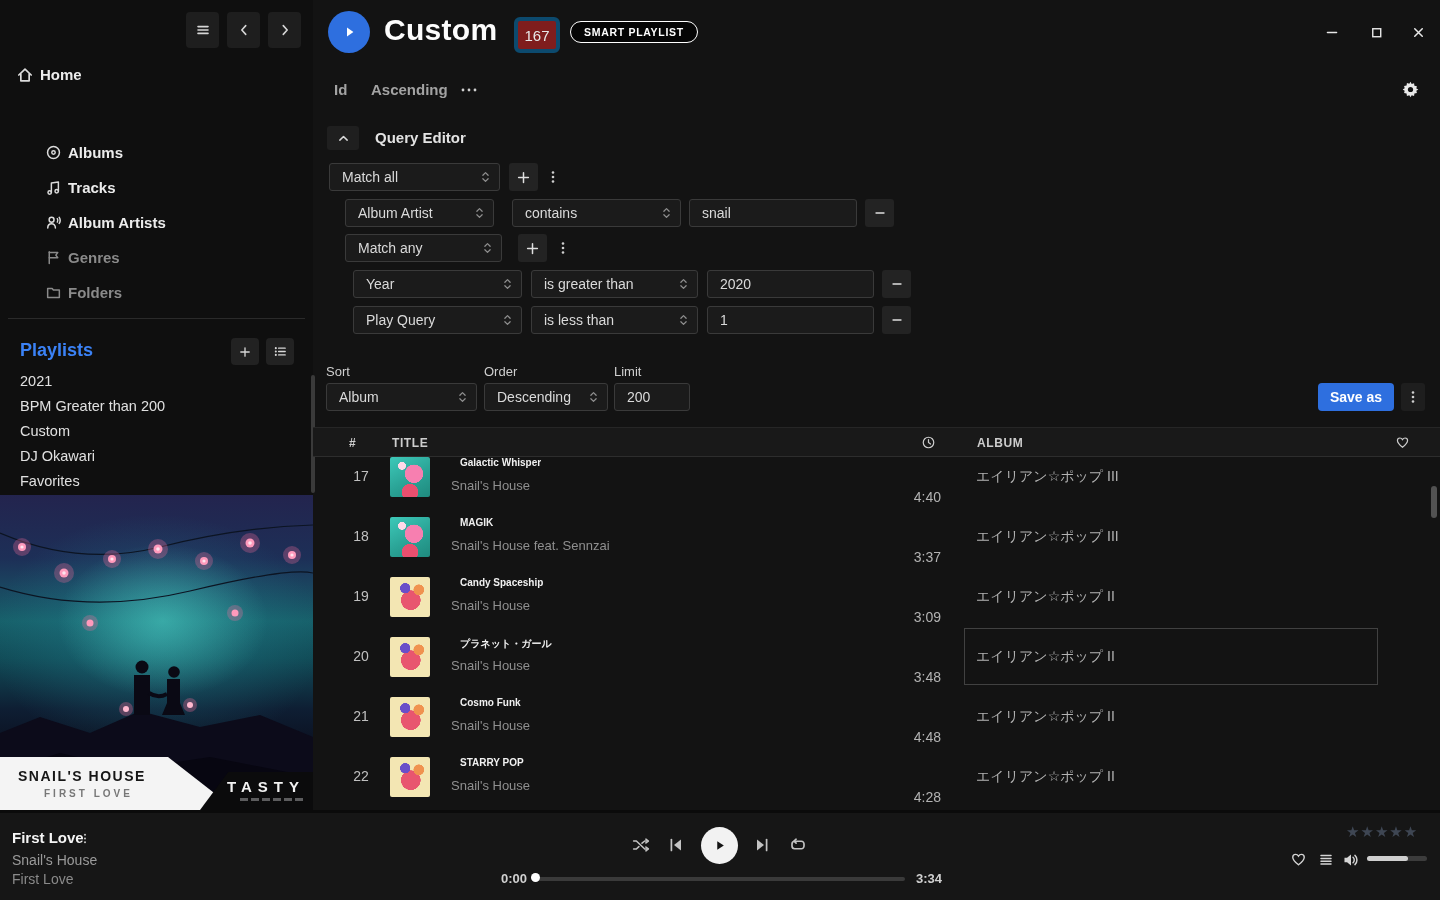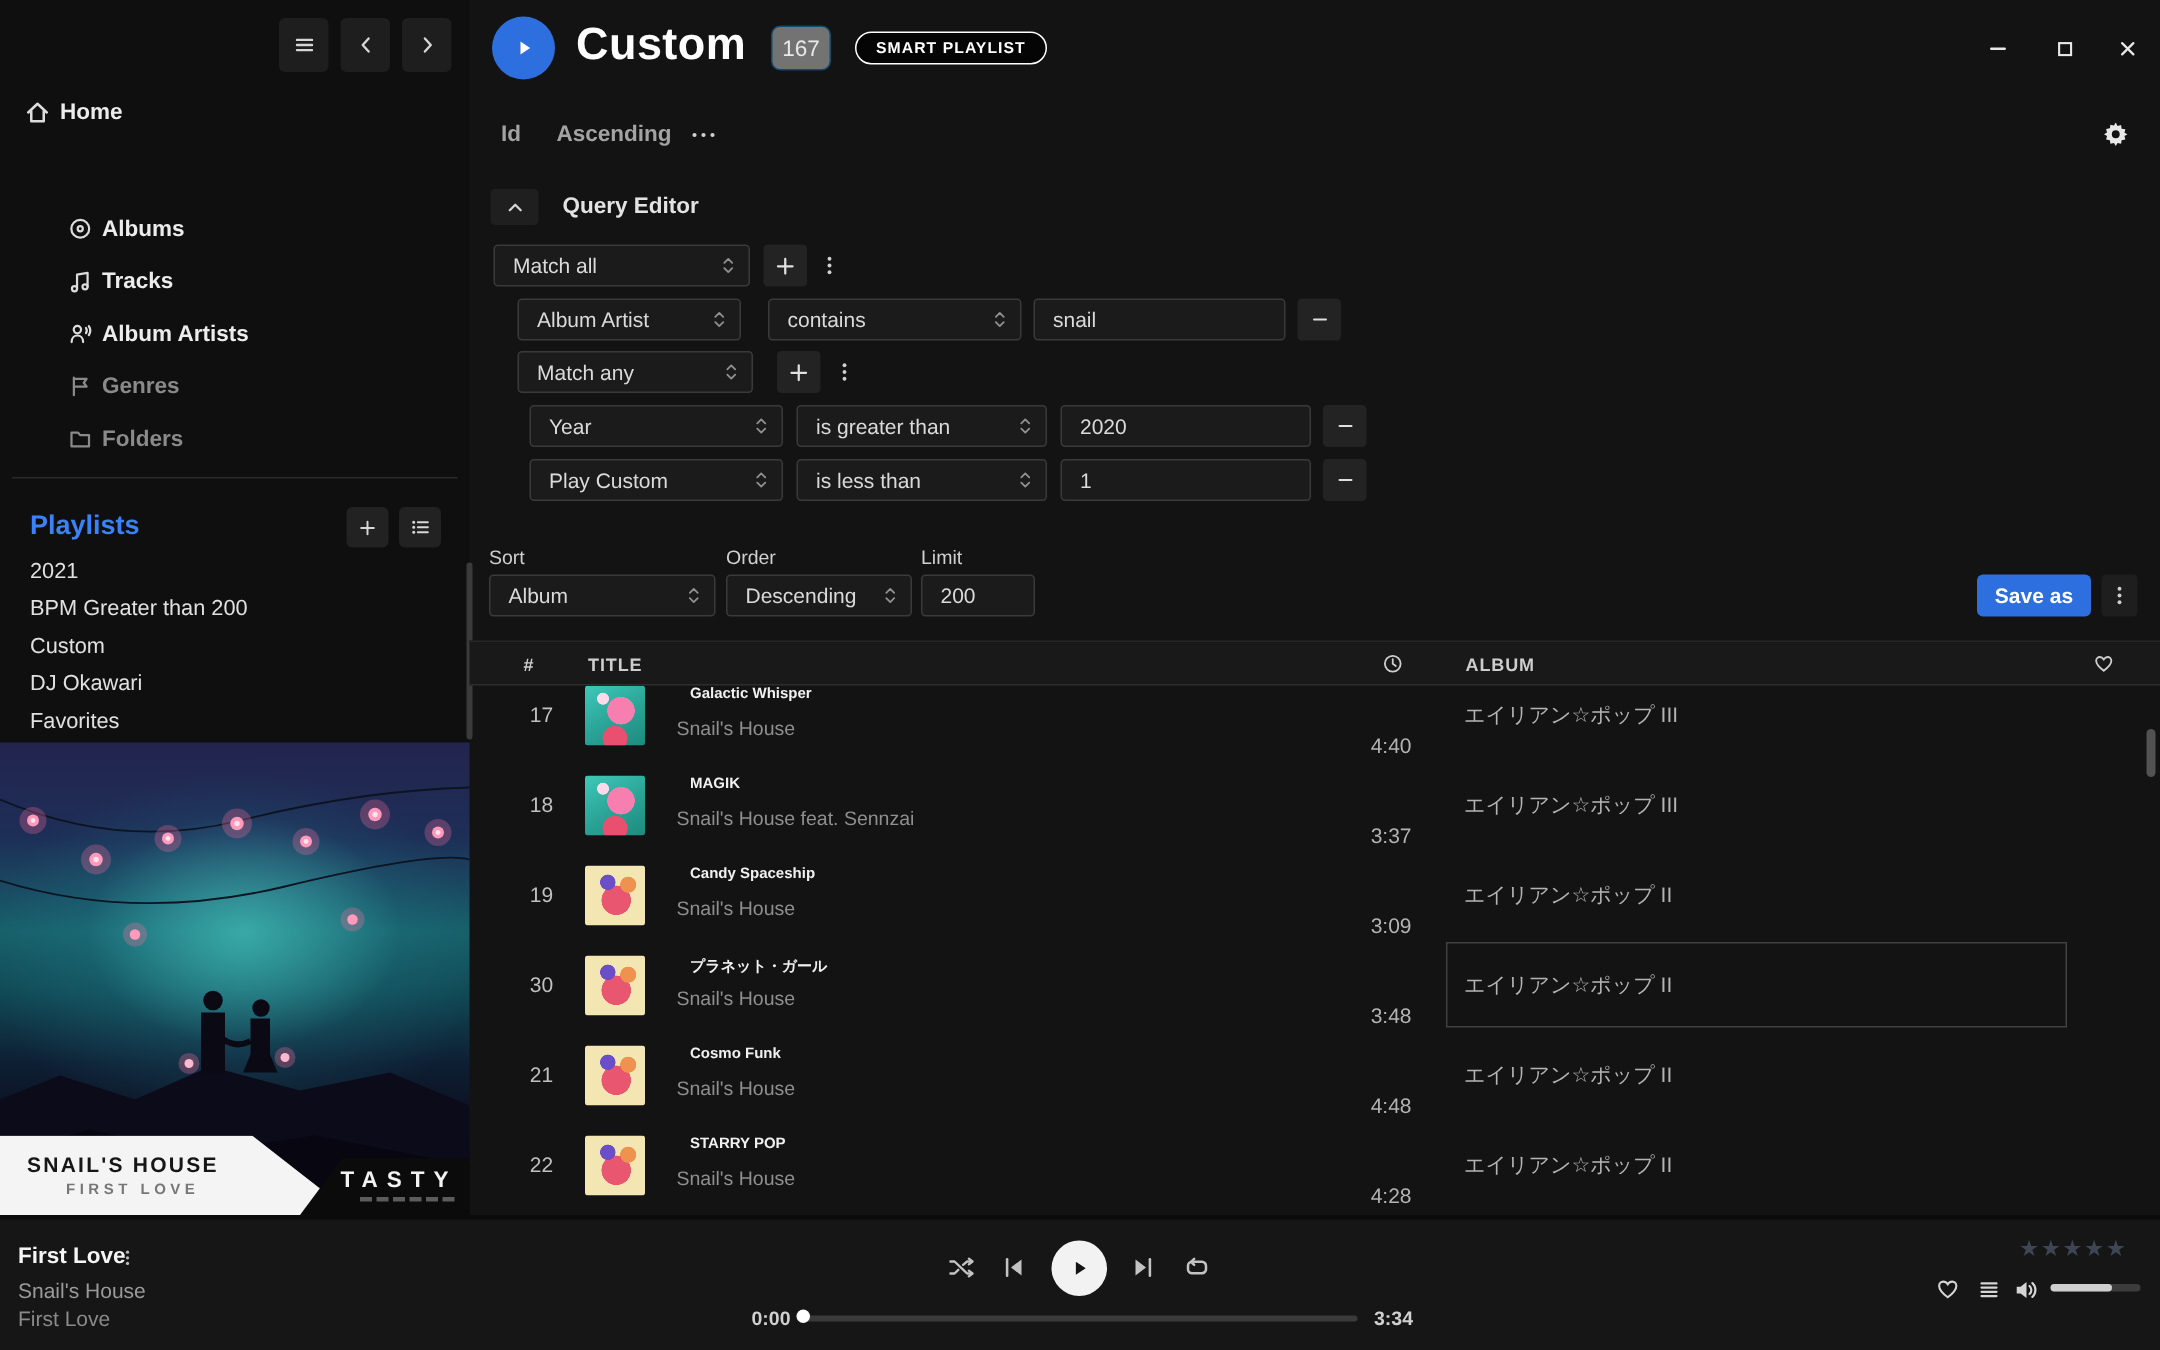--- a/index.html
+++ b/index.html
@@ -44,21 +44,21 @@
   .banner-black{position:absolute;left:200px;bottom:0;width:113px;height:38px;background:#0b0b0c;
       clip-path:polygon(25% 0,100% 0,100% 100%,0 100%);}
   .banner-black .bb-label{position:absolute;right:8px;top:6px;font-size:15px;font-weight:600;
       letter-spacing:6px;color:#f2f2f2;}
   .bb-marks{position:absolute;right:10px;top:26px;display:flex;gap:3px;}
   .bb-marks i{display:block;width:8px;height:3px;background:#5c5c5e;}
   
   .playcircle{position:absolute;left:328px;top:11px;width:42px;height:42px;border-radius:50%;
       display:flex;align-items:center;justify-content:center;cursor:pointer;}
   .page-title{position:absolute;left:384px;top:13px;font-size:30px;font-weight:800;color:#fdfdfd;letter-spacing:.3px;}
-  .count-badge{position:absolute;left:514px;top:17px;min-width:38px;height:28px;background:#737373;border:1px solid #0c4a6e;
+  .count-badge{position:absolute;left:514px;top:17px;min-width:38px;height:28px;background:#7f1d1d;border:4px solid #0c4a6e;
       border-radius:6px;display:flex;align-items:center;justify-content:center;font-size:15px;color:#e8e8e8;}
   .smart-badge{position:absolute;left:570px;top:21px;height:22px;background:#050505;border:1.5px solid #fff;
       border-radius:12px;display:flex;align-items:center;padding:0 13px;font-size:10.5px;font-weight:800;
       letter-spacing:.7px;color:#fff;box-sizing:border-box;}
   .winbtn{position:absolute;top:22px;width:20px;height:20px;display:flex;align-items:center;justify-content:center;
       color:#e8e8e8;cursor:pointer;}
   .tb-text{position:absolute;top:81px;font-size:15px;font-weight:700;color:#a3a3a3;cursor:pointer;}
   .iconbtn{color:#cfcfcf;cursor:pointer;display:flex;align-items:center;justify-content:center;}
   
   .sq-btn{position:absolute;width:32px;height:24px;background:#1f1f1f;border-radius:3px;
@@ -468,21 +468,21 @@
   <input class="inp" style="left: 707px; top: 270px; width: 167px;" value="2020">
   <div class="mini-btn" style="left:882px;top:270px">
     <span>
         <svg width="14" height="14" viewBox="0 0 16 16" stroke="currentColor" stroke-width="1.7" stroke-linecap="round">
           <path d="M3.5 8 h9"></path>
         </svg>
       </span>
   </div>
 
   <div class="sel" style="left:353px;top:306px;width:169px">
-    <span class="sel-label">Play Custom</span>
+    <span class="sel-label">Play Query</span>
   <span>
         <svg width="11" height="14" viewBox="0 0 12 16" fill="none" stroke="#909090" stroke-width="1.4" stroke-linecap="round" stroke-linejoin="round">
           <path d="M3 6 L6 3 L9 6"></path>
           <path d="M3 10 L6 13 L9 10"></path>
         </svg>
       </span>
     </div>
   <div class="sel" style="left:531px;top:306px;width:167px">
     <span class="sel-label">is less than</span>
   <span>
@@ -572,21 +572,21 @@
       <div class="trow" style="top: 120px;">
     <div class="num">19</div>
     <div class="thumb art-b"></div>
     <div class="t-title">Candy Spaceship</div>
     <div class="t-artist">Snail's House</div>
     <div class="time">3:09</div>
 
     <div class="album">エイリアン☆ポップ II</div>
       </div>
       <div class="trow" style="top: 180px;">
-    <div class="num">30</div>
+    <div class="num">20</div>
     <div class="thumb art-b"></div>
     <div class="t-title">プラネット・ガール</div>
     <div class="t-artist">Snail's House</div>
     <div class="time">3:48</div>
     <div class="album-box"></div>
     <div class="album">エイリアン☆ポップ II</div>
       </div>
       <div class="trow" style="top: 240px;">
     <div class="num">21</div>
     <div class="thumb art-b"></div>

